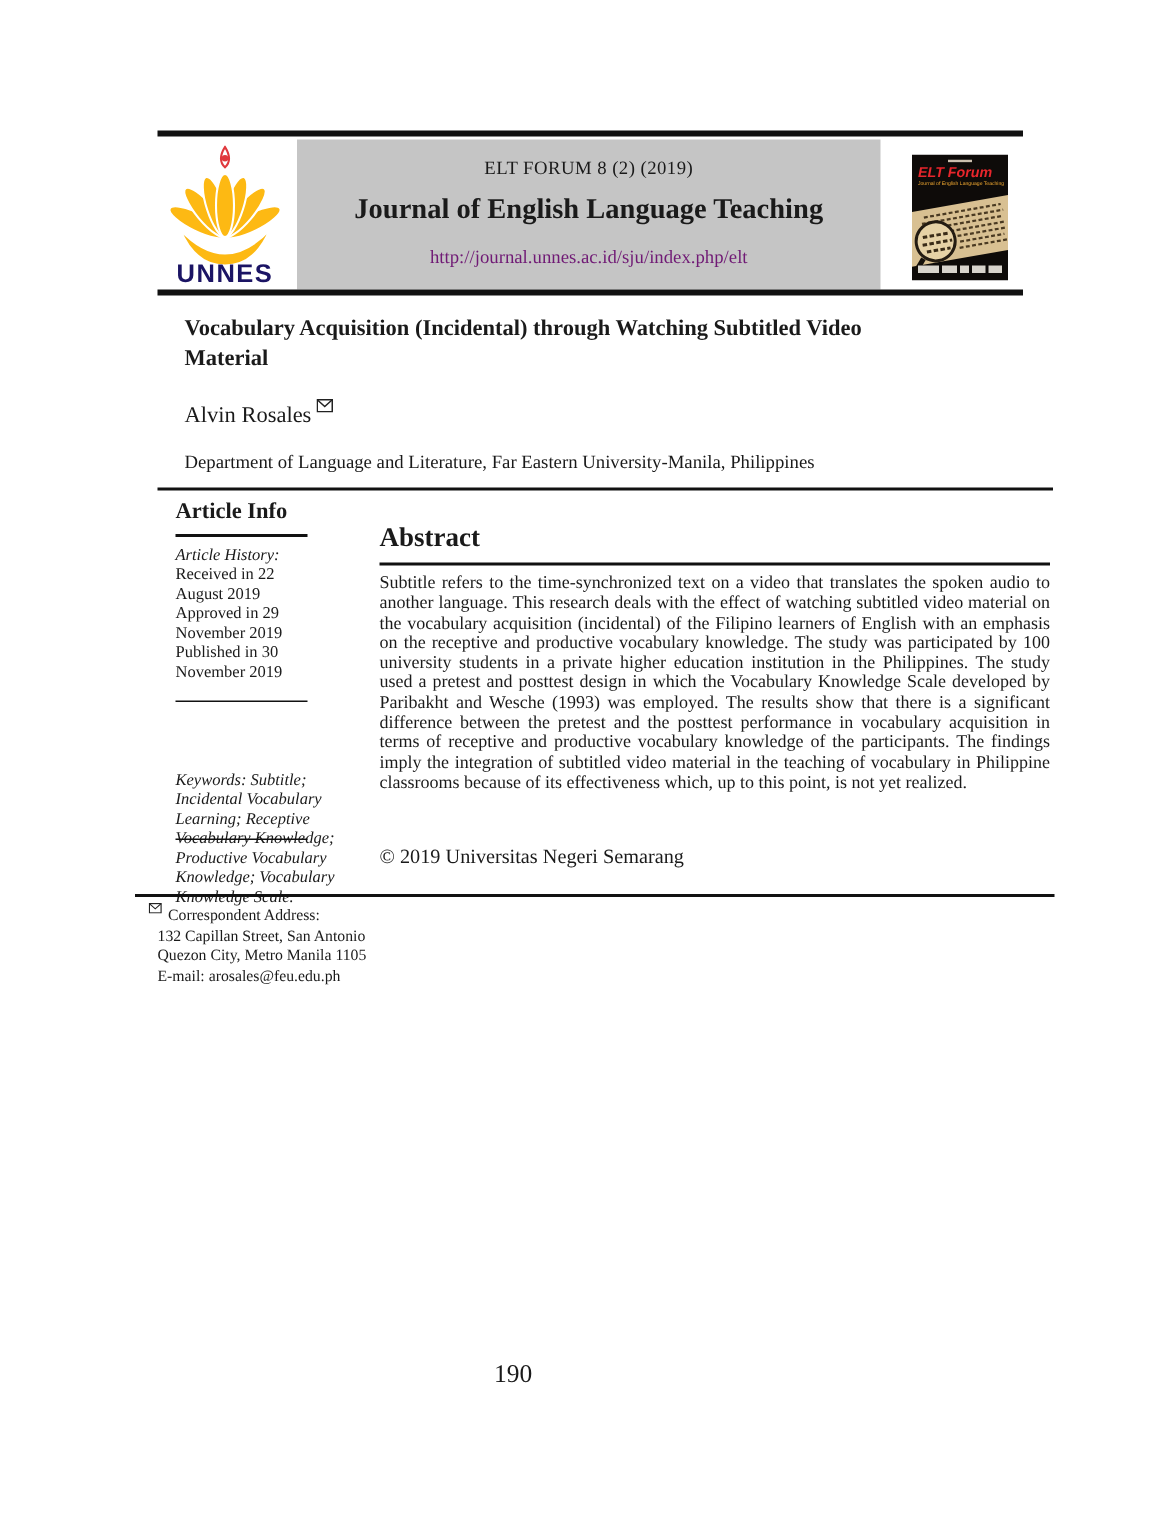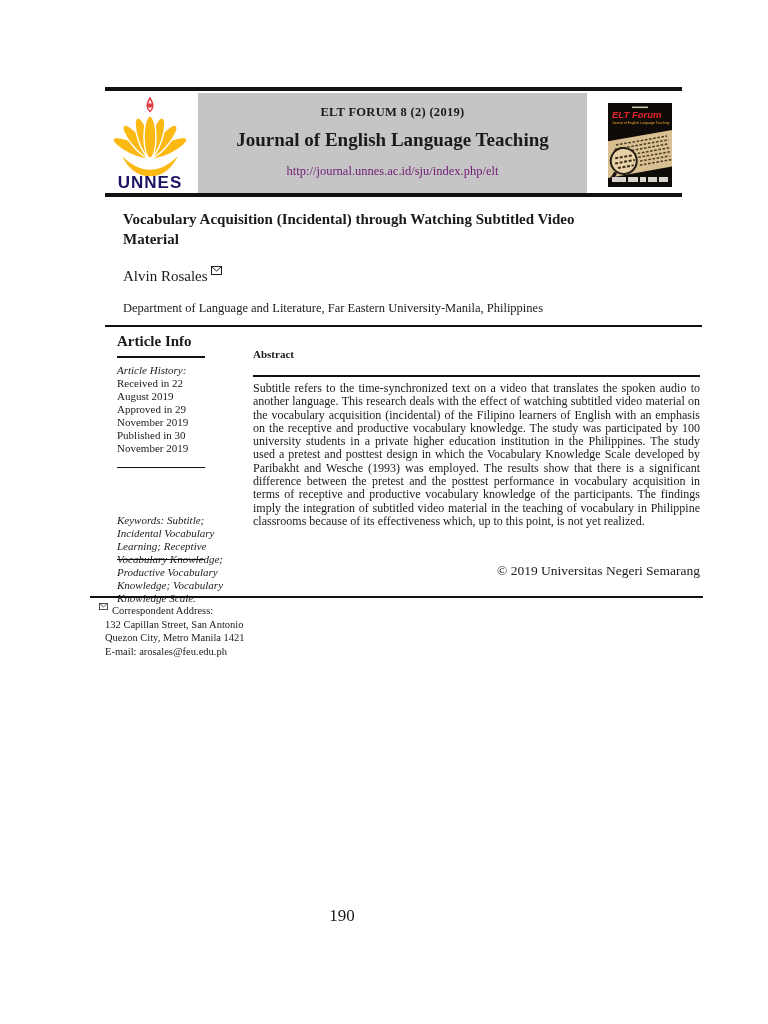--- a/index.html
+++ b/index.html
@@ -14,46 +14,46 @@
     margin: 0 auto;
   }
   .abs { position: absolute; }
   .bar { background: #111111; }
 
   
   .banner {
     left: 198px; top: 93px; width: 389px; height: 100px;
     background: #c5c5c5; text-align: center;
   }
-  .issue-label { margin-top: 12px; font-size: 12.5px; font-weight: 700; letter-spacing: .3px; }
+  .issue-label { margin-top: 12px; font-size: 12.5px; font-weight: 400; letter-spacing: .3px; }
   .journal-title { margin-top: 9px; font-size: 19px; font-weight: 700; }
   .journal-url { margin-top: 13px; font-size: 12.5px; color: #701a75; text-decoration: none; display: inline-block; }
 
   
   .article-title {
     left: 123px; top: 209px; width: 490px;
     font-size: 15px; font-weight: 700; line-height: 1.35;
   }
   .author-row { left: 123px; top: 266px; font-size: 15px; font-weight: 400; }
   .author-row sup { font-size: 9px; vertical-align: 6px; margin-left: 3px; }
   .affiliation { left: 123px; top: 301px; font-size: 12.5px; }
 
   
   .info-heading { left: 117px; top: 333px; font-size: 15px; font-weight: 700; }
   .history-block { left: 117px; top: 364px; width: 96px; font-size: 11px; line-height: 13px; }
   .history-label { font-style: italic; }
   .keywords-block { left: 117px; top: 474px; width: 110px; font-size: 11px; line-height: 13px; font-style: italic; margin-top: 40px; }
 
   
-  .abstract-heading { left: 253px; top: 348px; font-size: 11px; font-weight: 700; }
+  .abstract-heading { left: 253px; top: 348px; font-size: 18px; font-weight: 700; }
   .abstract-body {
     left: 253px; top: 382px; width: 447px;
     font-size: 12px; line-height: 13.3px; text-align: justify;
   }
-  .copyright { left: 253px; top: 563px; width: 447px; text-align: right; font-size: 13.5px; }
+  .copyright { left: 253px; top: 563px; width: 447px; font-size: 13.5px; }
 
   
   .footnote { left: 99px; top: 600px; font-size: 10.5px; line-height: 13.5px; }
   .footnote .addr { padding-left: 6px; }
   .footnote .env { margin-right: 4px; vertical-align: 4px; }
   .footnote a { color: #1a1a1a; text-decoration: none; }
   .issn { left: 500px; top: 598px; width: 203px; text-align: right; font-size: 13.5px; letter-spacing: .3px; }
 
   .page-number { left: 0; top: 906px; width: 684px; text-align: center; font-size: 17px; }
 </style>
@@ -156,20 +156,20 @@
   <div class="abs copyright">© 2019 Universitas Negeri Semarang</div>
 
   <div class="abs bar" style="left:90px; top:596px; width:613px; height:2px;"></div>
 
   <div class="abs footnote">
     <div><span class="env"><svg width="9" height="7" viewBox="0 0 11 9">
             <rect x="0.5" y="0.5" width="10" height="8" fill="#ffffff" stroke="#222222"></rect>
             <path d="M0.5,0.5 L5.5,5 L10.5,0.5" fill="none" stroke="#222222"></path>
           </svg></span><span>Correspondent Address:</span></div>
     <div class="addr">132 Capillan Street, San Antonio</div>
-    <div class="addr">Quezon City, Metro Manila 1421</div>
+    <div class="addr">Quezon City, Metro Manila 1105</div>
     <div class="addr"><span>E-mail:</span> <a href="#">arosales@feu.edu.ph</a></div>
   </div>
 
 
   <div class="abs page-number">190</div>
 
 </div>
 
 </body></html>

